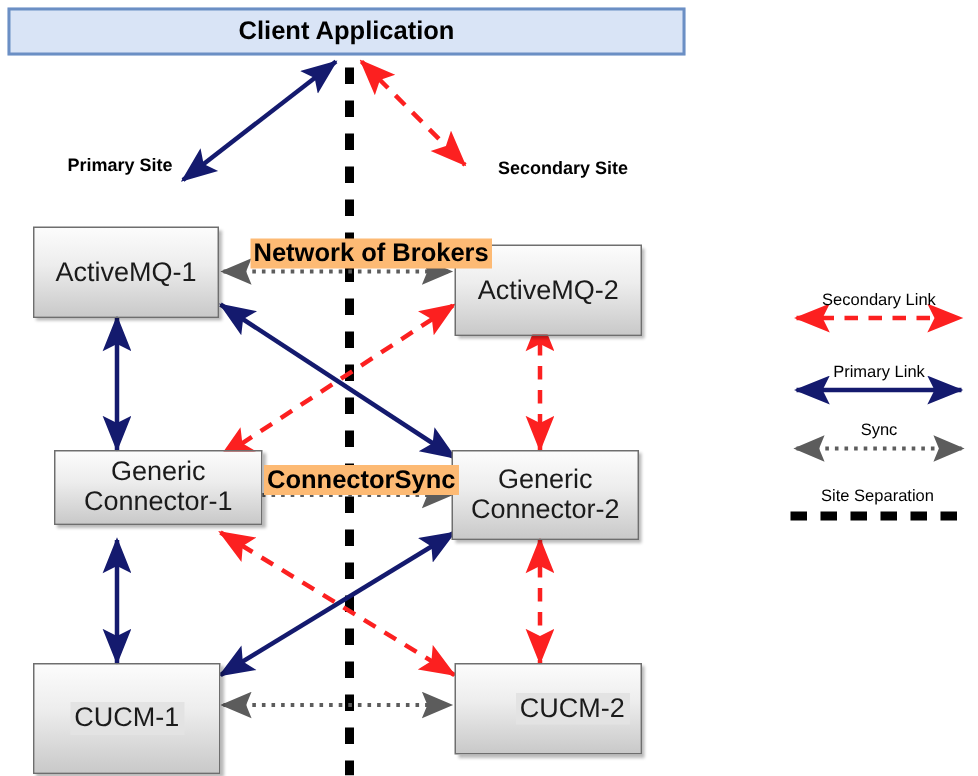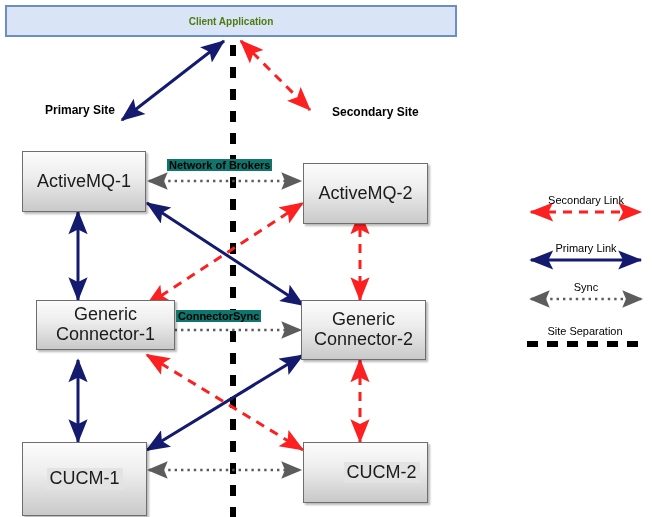--- a/index.html
+++ b/index.html
@@ -46,39 +46,39 @@
     left: 5px;
     top: 5px;
     width: 452px;
     height: 32px;
     box-sizing: border-box;
     border: 2px solid #6b8fc4;
     background: #d9e4f6;
     display: flex;
     align-items: center;
     justify-content: center;
-    font-size: 10px;
+    font-size: 17px;
     font-weight: bold;
-    color: #4d7c0f;
+    color: #000000;
   }
   .site-label {
     position: absolute;
     font-size: 12px;
     font-weight: bold;
     color: #000000;
     white-space: nowrap;
     text-align: right;
   }
   .edge-label {
     position: absolute;
-    font-size: 11px;
+    font-size: 17px;
     font-weight: bold;
     color: #000000;
     white-space: nowrap;
-    background: #0f766e;
+    background: #fdba74;
     padding: 0 2px;
   }
   .legend-label {
     position: absolute;
     font-size: 11px;
     color: #000000;
     white-space: nowrap;
     text-align: center;
   }
 </style>

